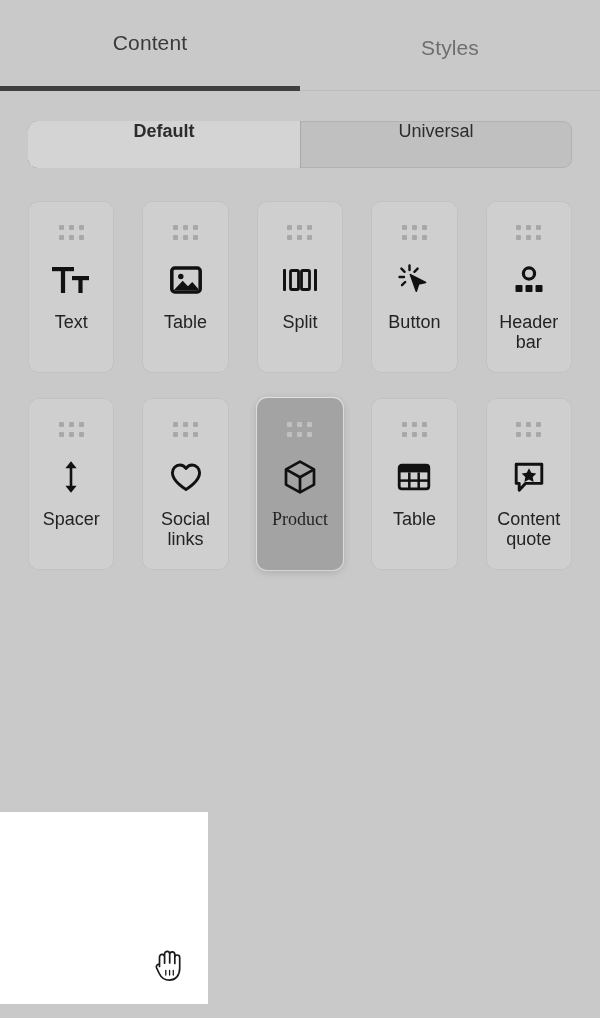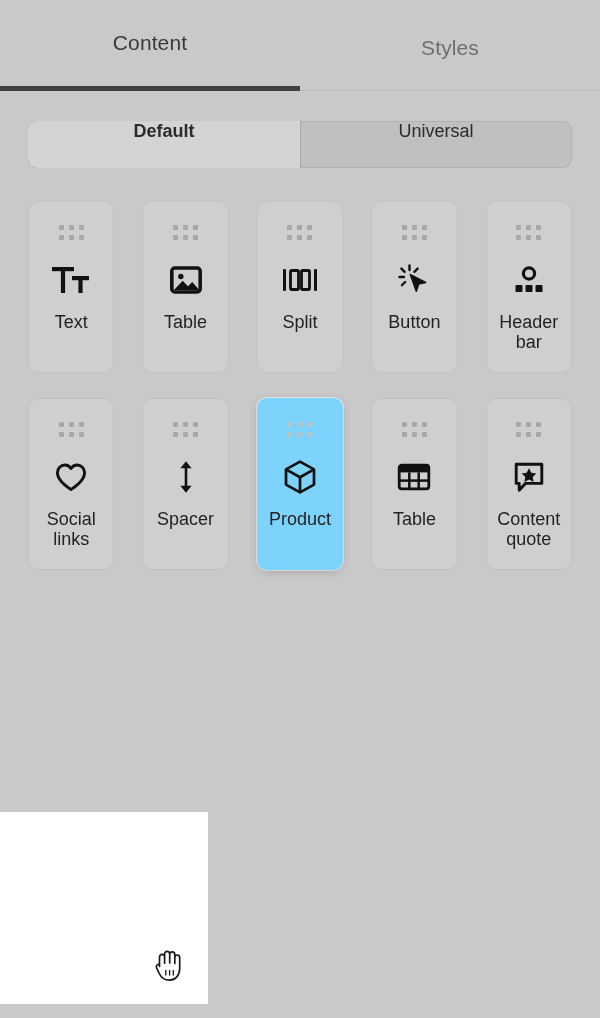--- a/index.html
+++ b/index.html
@@ -141,23 +141,24 @@
   .highlight-strip {
     position: absolute;
     left: 0;
     top: 812px;
     width: 208px;
     height: 192px;
     background: #ffffff;
     z-index: 5;
   }
   .card.active-drag {
-    background: #7dd3fc;
+    background: #a3a3a3;
     box-shadow: 0 2px 9px rgba(0,0,0,0.16), 0 0 0 1px #ececec;
     z-index: 6;
+    font-family: Liberation Serif, serif;
   }
   .card.active-drag .handle i { background: #c0c0c0; }
 
   .cursor-hand {
     position: absolute;
     left: 152px;
     top: 946px;
     width: 34px;
     height: 38px;
     z-index: 9;
@@ -307,44 +308,44 @@
   <div class="card">
     <div class="handle">
         <i></i>
         <i></i>
         <i></i>
         <i></i>
         <i></i>
         <i></i>
       </div>
     <div class="glyph">
-      <svg width="34" height="32" viewBox="0 0 34 32">
-        <path d="M17 28.5 C17 28.5 3.4 20.6 3.4 11.8 C3.4 7.2 6.9 4.0 10.8 4.0 C13.6 4.0 15.8 5.6 17 7.6 C18.2 5.6 20.4 4.0 23.2 4.0 C27.1 4.0 30.6 7.2 30.6 11.8 C30.6 20.6 17 28.5 17 28.5 Z" fill="none" stroke="#111" stroke-width="2.9" stroke-linejoin="round"></path>
-      </svg>
-    </div>
-    <div class="label">Social links</div>
-  </div>
-
-  <div class="card">
-    <div class="handle">
-        <i></i>
-        <i></i>
-        <i></i>
-        <i></i>
-        <i></i>
-        <i></i>
-      </div>
-    <div class="glyph">
       <svg width="26" height="36" viewBox="0 0 26 36">
         <line x1="13" y1="5" x2="13" y2="31" stroke="#111" stroke-width="2.6" stroke-linecap="round"></line>
         <path d="M13 2.2 L18.6 9.2 L7.4 9.2 Z" fill="#111"></path>
         <path d="M13 33.8 L18.6 26.8 L7.4 26.8 Z" fill="#111"></path>
       </svg>
     </div>
     <div class="label">Spacer</div>
+  </div>
+
+  <div class="card">
+    <div class="handle">
+        <i></i>
+        <i></i>
+        <i></i>
+        <i></i>
+        <i></i>
+        <i></i>
+      </div>
+    <div class="glyph">
+      <svg width="34" height="32" viewBox="0 0 34 32">
+        <path d="M17 28.5 C17 28.5 3.4 20.6 3.4 11.8 C3.4 7.2 6.9 4.0 10.8 4.0 C13.6 4.0 15.8 5.6 17 7.6 C18.2 5.6 20.4 4.0 23.2 4.0 C27.1 4.0 30.6 7.2 30.6 11.8 C30.6 20.6 17 28.5 17 28.5 Z" fill="none" stroke="#111" stroke-width="2.9" stroke-linejoin="round"></path>
+      </svg>
+    </div>
+    <div class="label">Social links</div>
   </div>
 
   <div class="card active-drag">
     <div class="handle">
         <i></i>
         <i></i>
         <i></i>
         <i></i>
         <i></i>
         <i></i>

